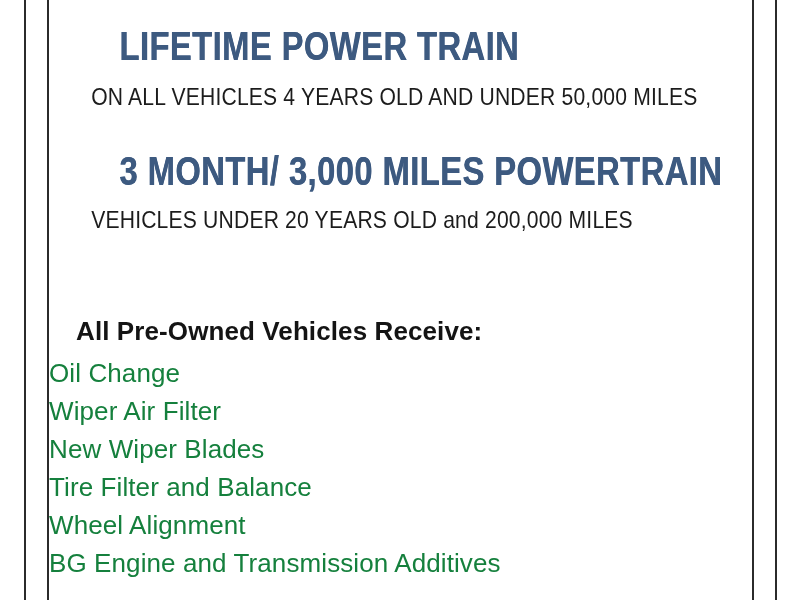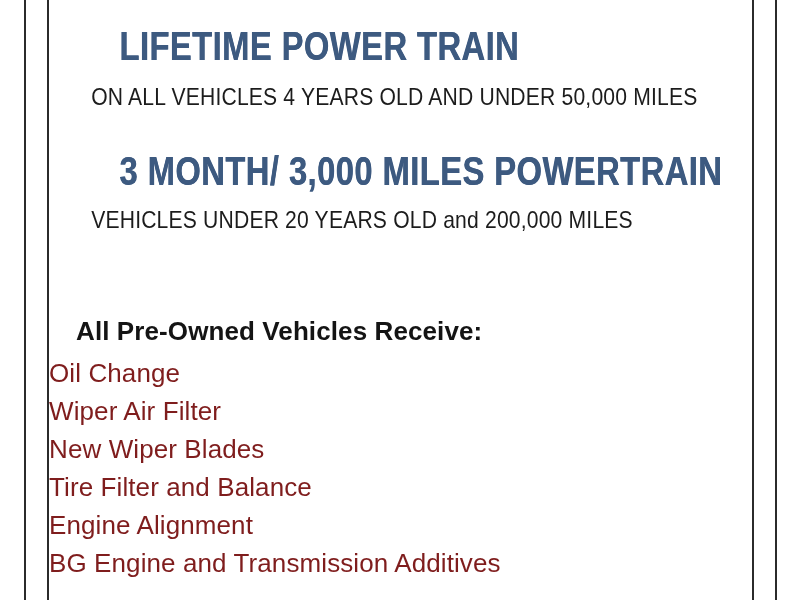--- a/index.html
+++ b/index.html
@@ -98,21 +98,21 @@
     padding-left: 27px;
   }
 
   .services-list {
     list-style: none;
     margin: 0;
     padding: 0;
   }
 
   .services-item {
-    color: #7f1d1d;
+    color: #15803d;
     font-family: "Liberation Sans", sans-serif;
     font-weight: normal;
     font-size: 26px;
     line-height: 38px;
     letter-spacing: 0.1px;
     white-space: nowrap;
   }
 </style>
 </head>
 <body>
@@ -136,19 +136,19 @@
       <div class="warranty-sub">VEHICLES UNDER 20 YEARS OLD and 200,000 MILES</div>
     </div>
 
     <div id="services">
       <div class="services-heading">All Pre-Owned Vehicles Receive:</div>
       <ul class="services-list">
         <li class="services-item">Oil Change</li>
         <li class="services-item">Wiper Air Filter</li>
         <li class="services-item">New Wiper Blades</li>
         <li class="services-item">Tire Filter and Balance</li>
-        <li class="services-item">Engine Alignment</li>
+        <li class="services-item">Wheel Alignment</li>
         <li class="services-item">BG Engine and Transmission Additives</li>
       </ul>
     </div>
 
   </div>
 </div>
 
 </body></html>

